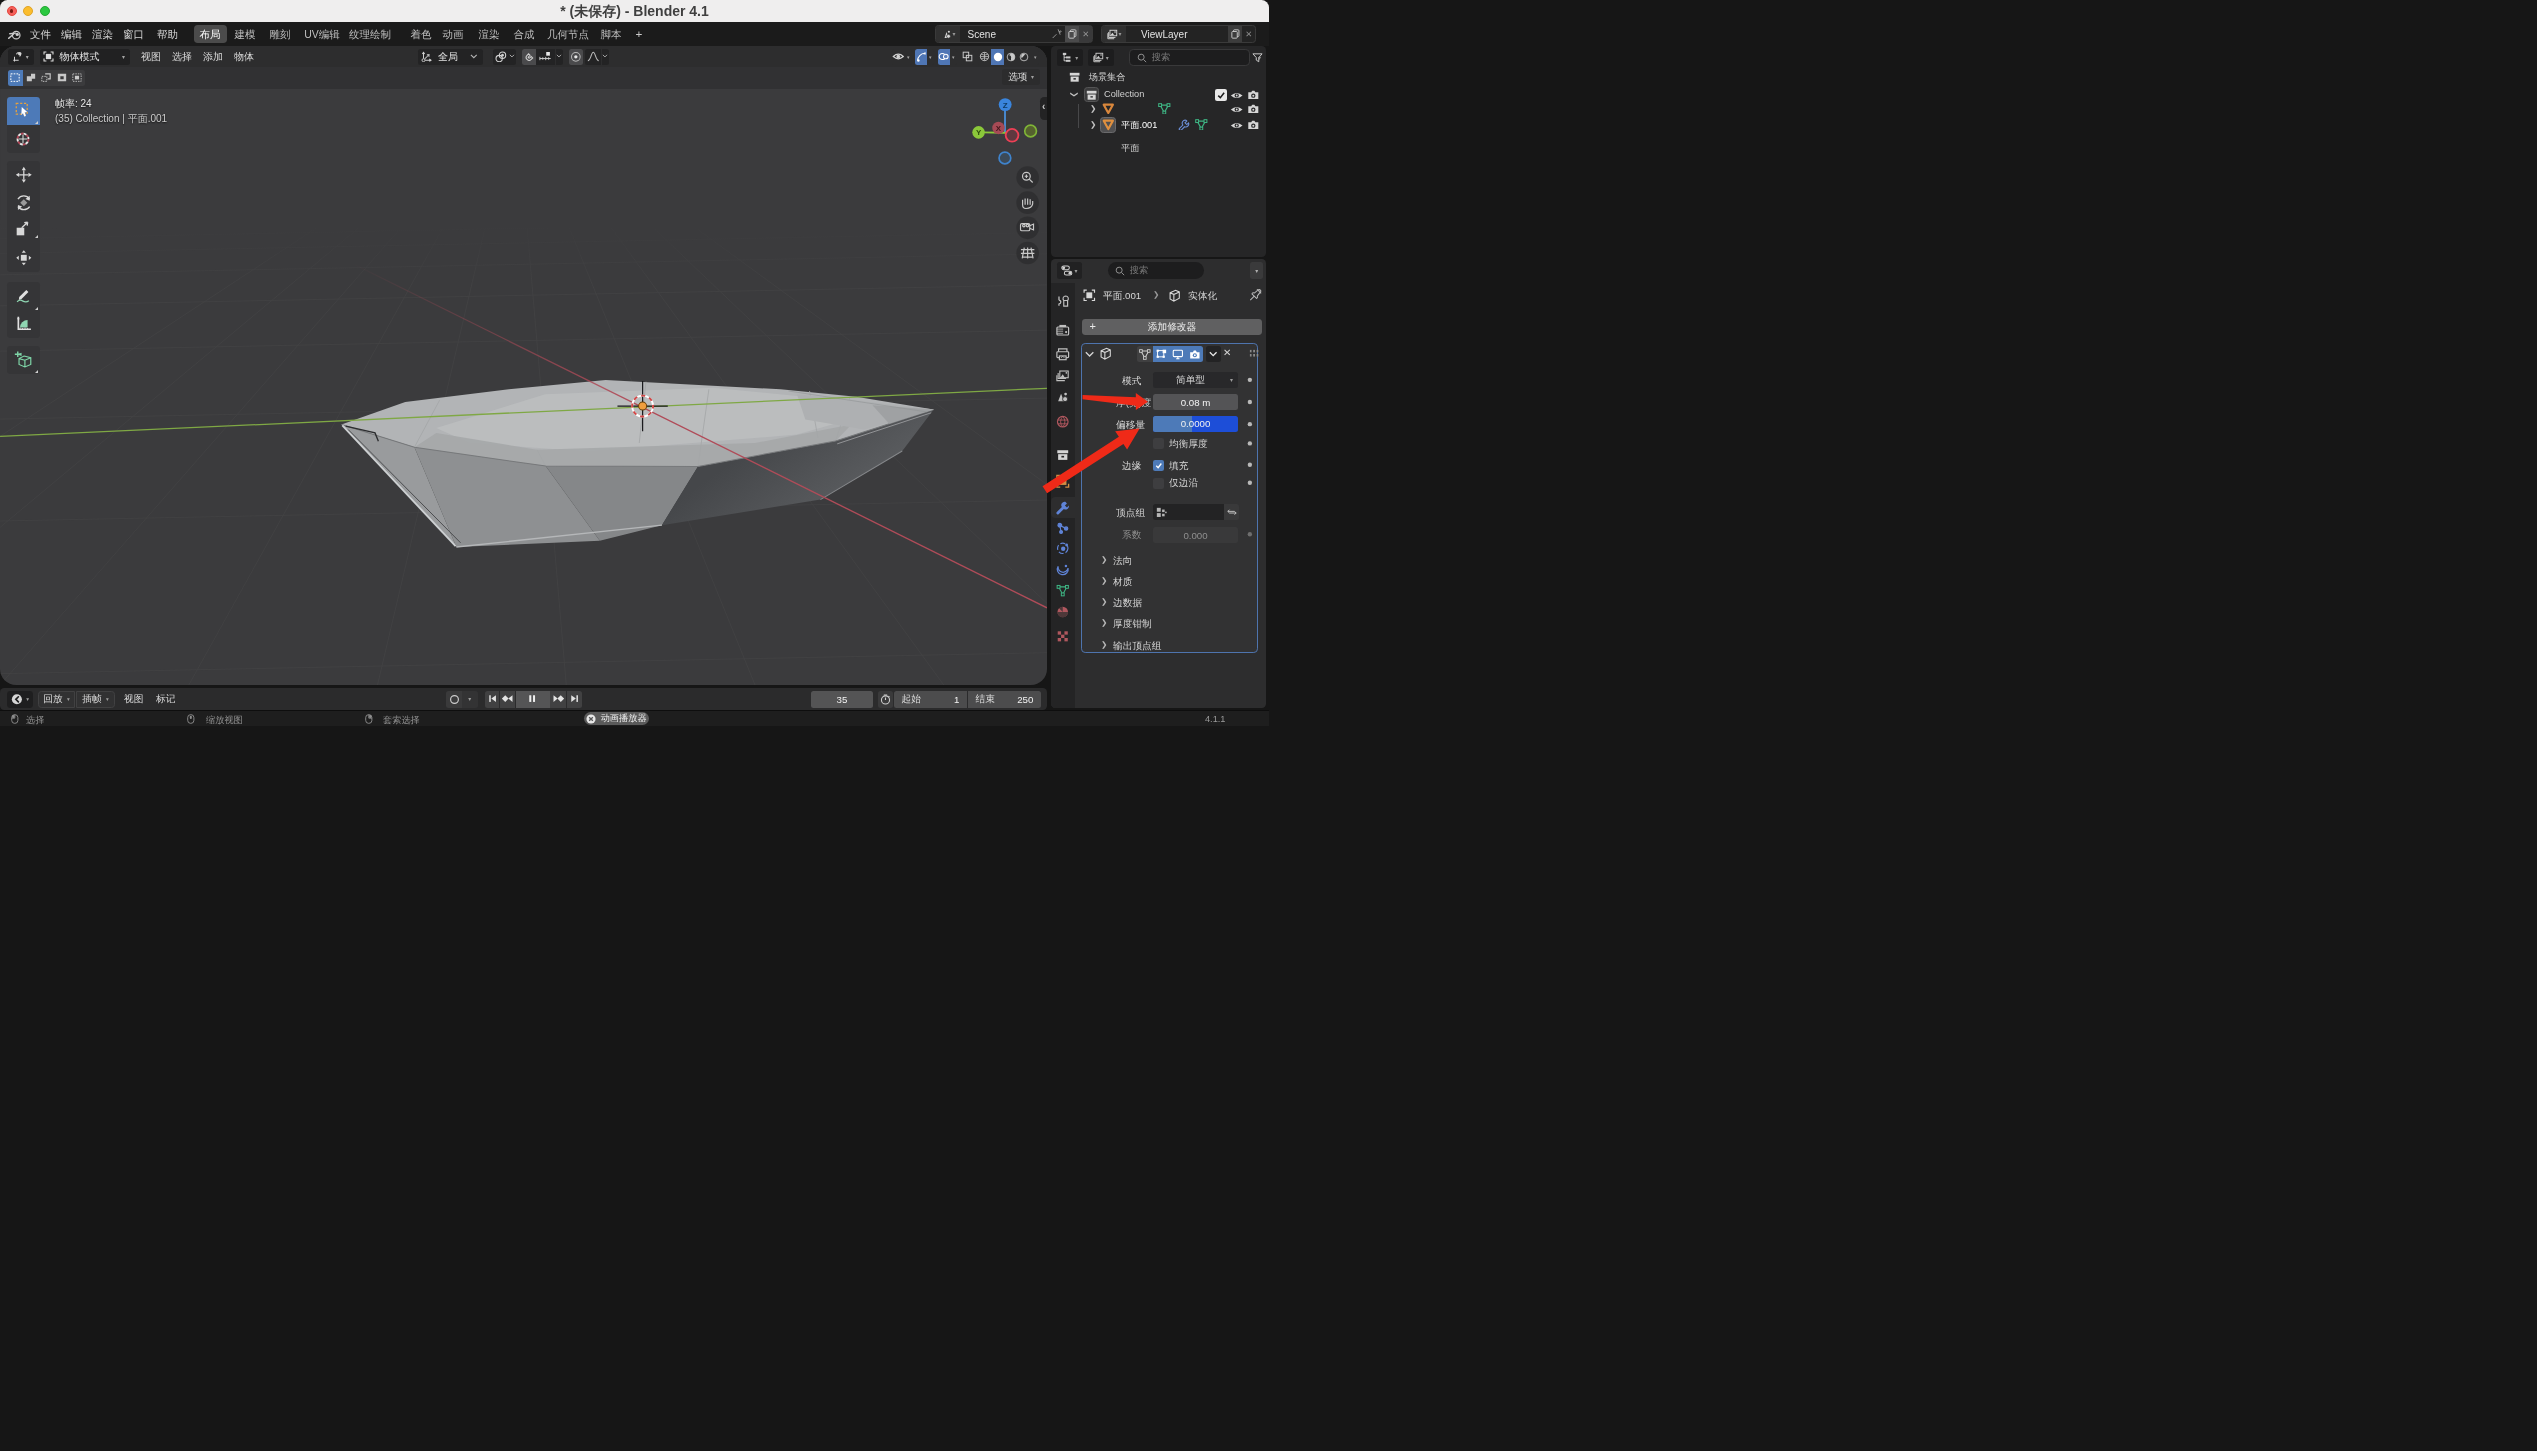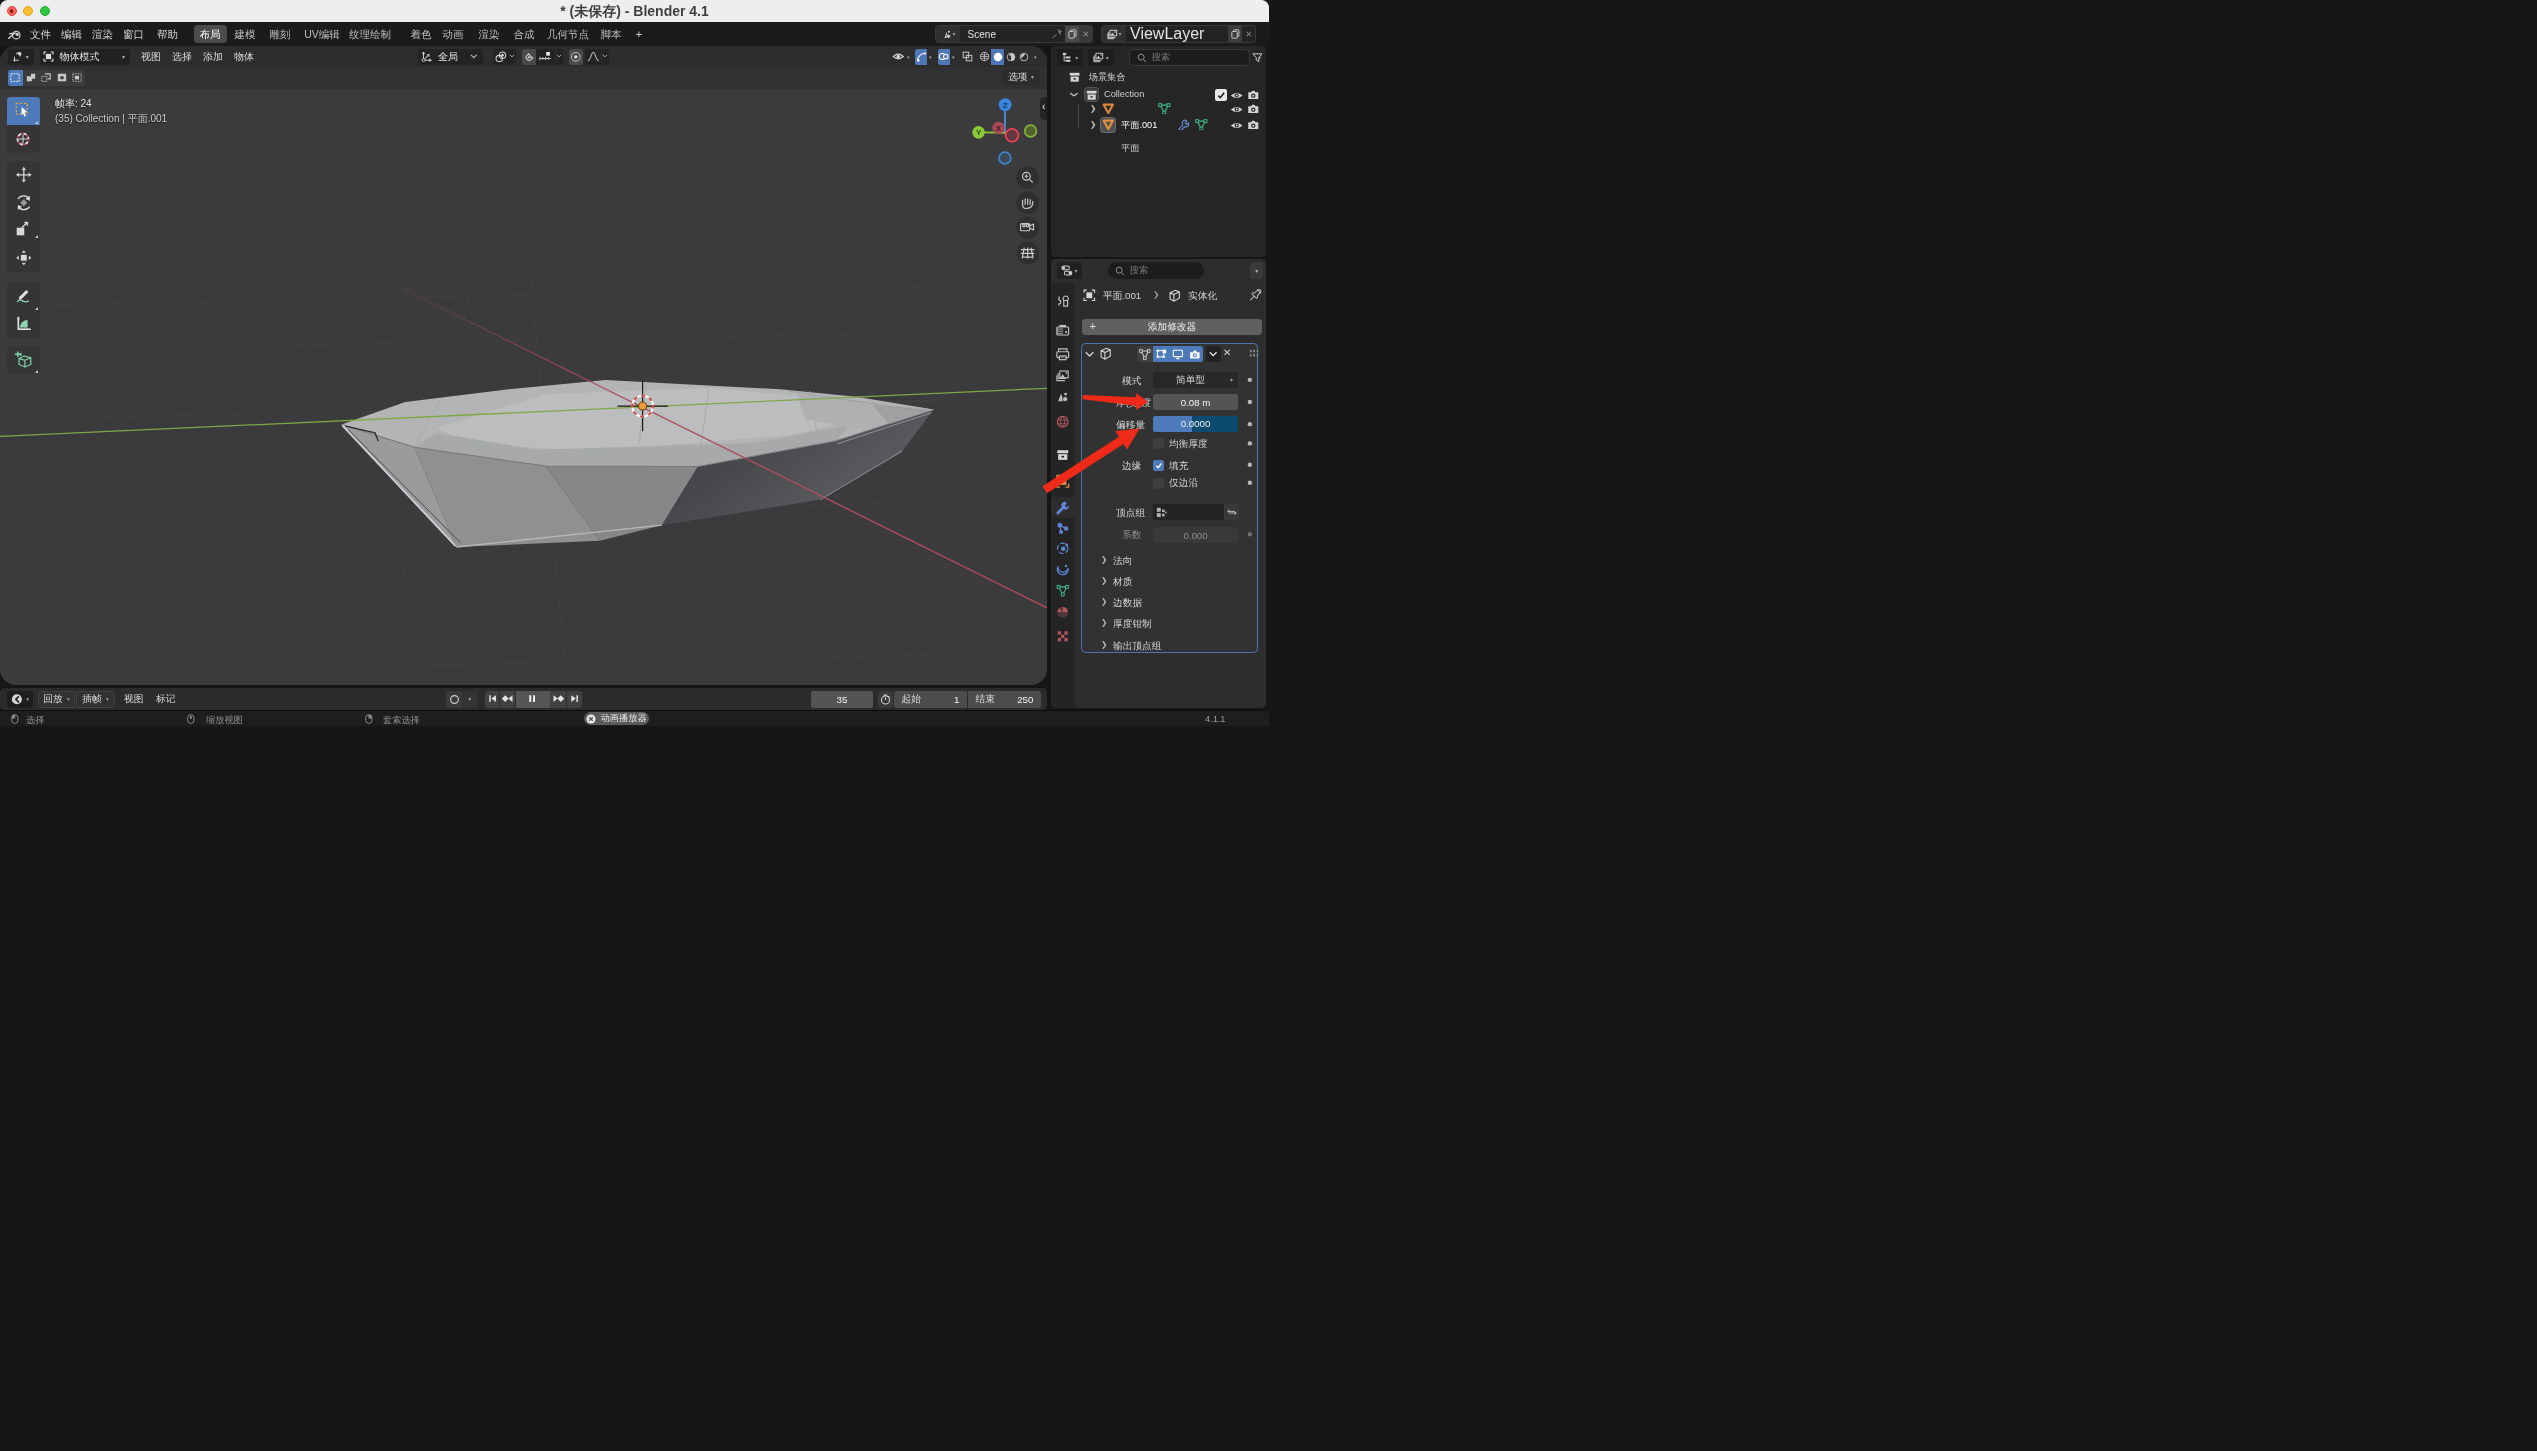--- a/index.html
+++ b/index.html
@@ -77,21 +77,21 @@
     <div class="row" style="width:24px;height:100%;background:#303030;border-radius:2.5px 0 0 2.5px;justify-content:center;gap:0.8px;">
       <svg width="11" height="11" viewBox="0 0 13 13">
           <rect x="3.5" y="1.5" width="8" height="6.5" fill="none" stroke="#d8d8d8" stroke-width="1.1"></rect>
           <circle cx="9.5" cy="3.5" r="0.9" fill="#d8d8d8"></circle>
           <path d="M4 7.5 L6.5 4.5 L8.5 7.5 Z" fill="#d8d8d8"></path>
           <path d="M2 3.5 L2 10 L10 10" stroke="#d8d8d8" stroke-width="1.1" fill="none"></path>
           <path d="M1 5 L1 11.5 L8.5 11.5" stroke="#d8d8d8" stroke-width="1.1" fill="none"></path>
         </svg>
       <span style="color:#989898;font-size:5.9px;">▾</span>
     </div>
-    <span style="color:#e3e3e3;font-size:16px;margin-left:4px;flex:1;">ViewLayer</span>
+    <span style="color:#e3e3e3;font-size:10px;margin-left:15px;flex:1;">ViewLayer</span>
     <div class="row" style="width:14.3px;height:100%;background:#3c3c3c;justify-content:center;">
       <svg width="9.2" height="10" viewBox="0 0 11 12">
           <rect x="3" y="1" width="6.5" height="8" rx="1" fill="none" stroke="#d0d0d0" stroke-width="1.1"></rect>
           <rect x="1" y="3" width="6.5" height="8" rx="1" fill="#3c3c3c" stroke="#d0d0d0" stroke-width="1.1"></rect>
         </svg>
     </div>
     <div class="row" style="width:12.6px;height:100%;justify-content:center;color:#8e8e8e;font-size:8.4px;">✕</div>
   </div>
 </div>
 
@@ -826,21 +826,21 @@
   <span class="abs" style="left:71px;top:116px;">模式</span>
   <div class="abs row" style="left:102px;top:113px;width:85px;height:16px;background:#28282a;border-radius:2.5px;justify-content:center;padding-right:10px;">
     <span>简单型</span>
       <span class="abs" style="right:5px;top:5px;color:#9d9d9d;font-size:5.9px;">▾</span>
   </div>
   <span class="abs" style="left:65px;top:138px;color:#cccccc;">厚(宽)度</span>
   <div class="abs row" style="left:102px;top:135px;width:85px;height:16px;background:#545456;border-radius:2.5px;justify-content:center;">
     <span style="color:#f5f5f5;">0.08 m</span>
   </div>
   <span class="abs" style="left:65px;top:160px;text-align:right;">偏移量</span>
-  <div class="abs" style="left:102px;top:157px;width:85px;height:16px;background:#0c4a6e;border-radius:2.5px;overflow:hidden;">
+  <div class="abs" style="left:102px;top:157px;width:85px;height:16px;background:#1d4ed8;border-radius:2.5px;overflow:hidden;">
     <div class="abs" style="left:0;top:0;width:39px;height:16px;background:#4d7ab8;"></div>
     <div class="abs" style="left:0;top:0;width:85px;height:16px;text-align:center;line-height:16px;color:#f0f0f0;">0.0000</div>
   </div>
   <div class="abs" style="left:102px;top:179px;width:11px;height:11px;background:#3e3e40;border-radius:2.1px;"></div>
   <span class="abs" style="left:118px;top:179px;">均衡厚度</span>
   <span class="abs" style="left:71px;top:201px;">边缘</span>
   <div class="abs row" style="left:102px;top:201px;width:11px;height:11px;background:#4d7ab8;border-radius:2.1px;justify-content:center;">
     <svg width="7.6" height="7.6" viewBox="0 0 9 9">
         <path d="M1.5 4.5 L3.7 6.7 L7.5 1.8" stroke="#ffffff" stroke-width="1.6" fill="none"></path>
       </svg>

